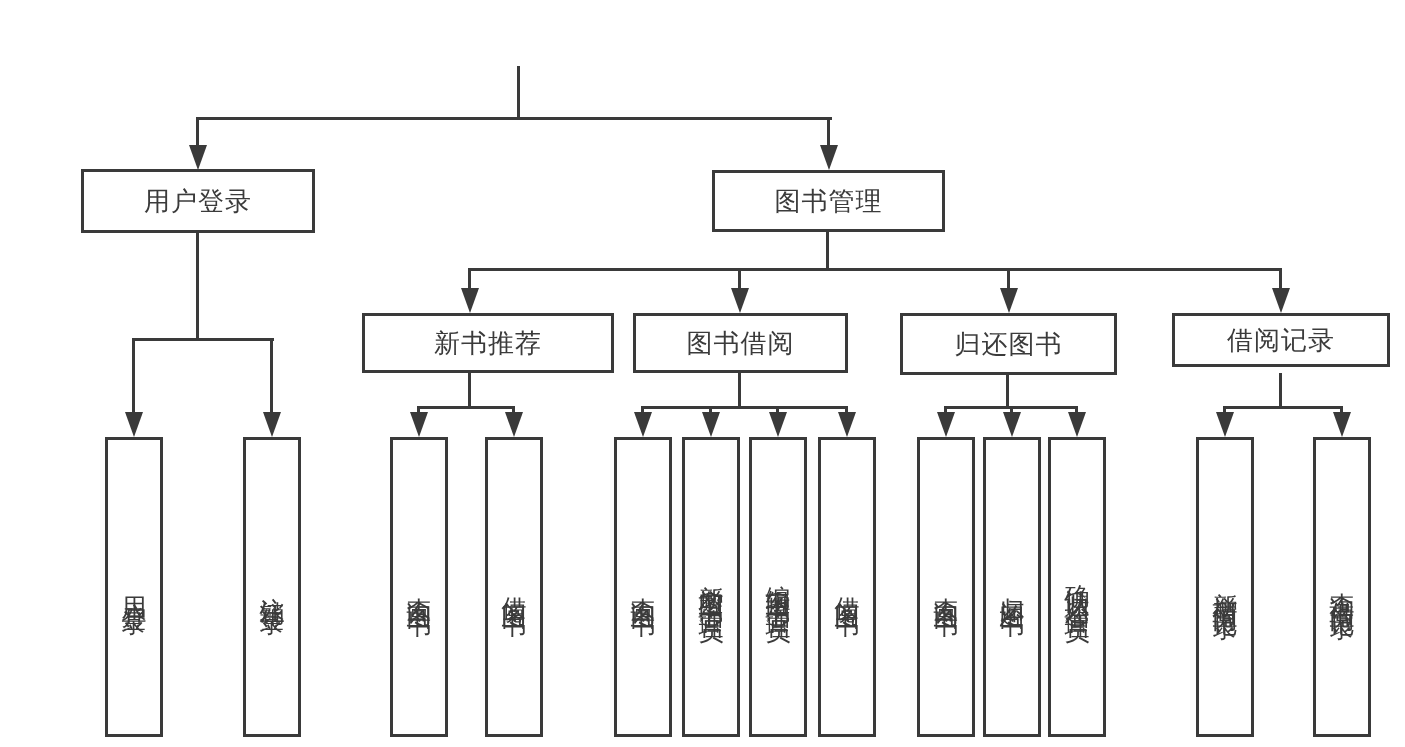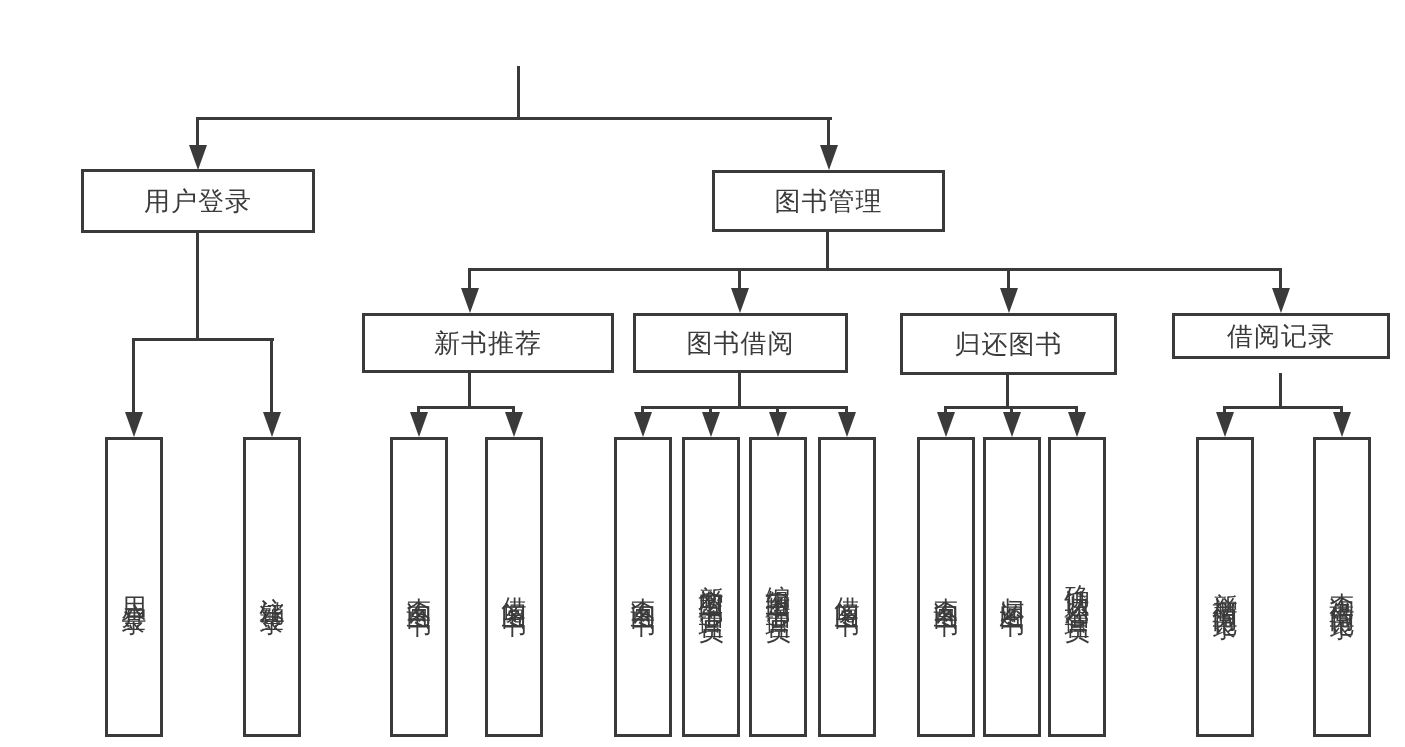--- a/index.html
+++ b/index.html
@@ -76,21 +76,21 @@
 
   <div class="node h" style="left:362px;top:313px;width:252px;height:60px">
     <span>新书推荐</span>
   </div>
   <div class="node h" style="left:633px;top:313px;width:215px;height:60px">
     <span>图书借阅</span>
   </div>
   <div class="node h" style="left:900px;top:313px;width:217px;height:62px">
     <span>归还图书</span>
   </div>
-  <div class="node h" style="left:1172px;top:313px;width:218px;height:46px">
+  <div class="node h" style="left:1172px;top:313px;width:218px;height:54px">
     <span>借阅记录</span>
   </div>
 
   <div>
     <div class="vline" style="left:468px;top:371px;height:37px"></div>
     <div class="hline" style="left:417px;top:406px;width:98px"></div>
     <div class="vline" style="left:417px;top:406px;height:9px"></div>
     <div class="arrow" style="left:410px;top:412px"></div>
     <div class="vline" style="left:512px;top:406px;height:9px"></div>
     <div class="arrow" style="left:505px;top:412px"></div>

